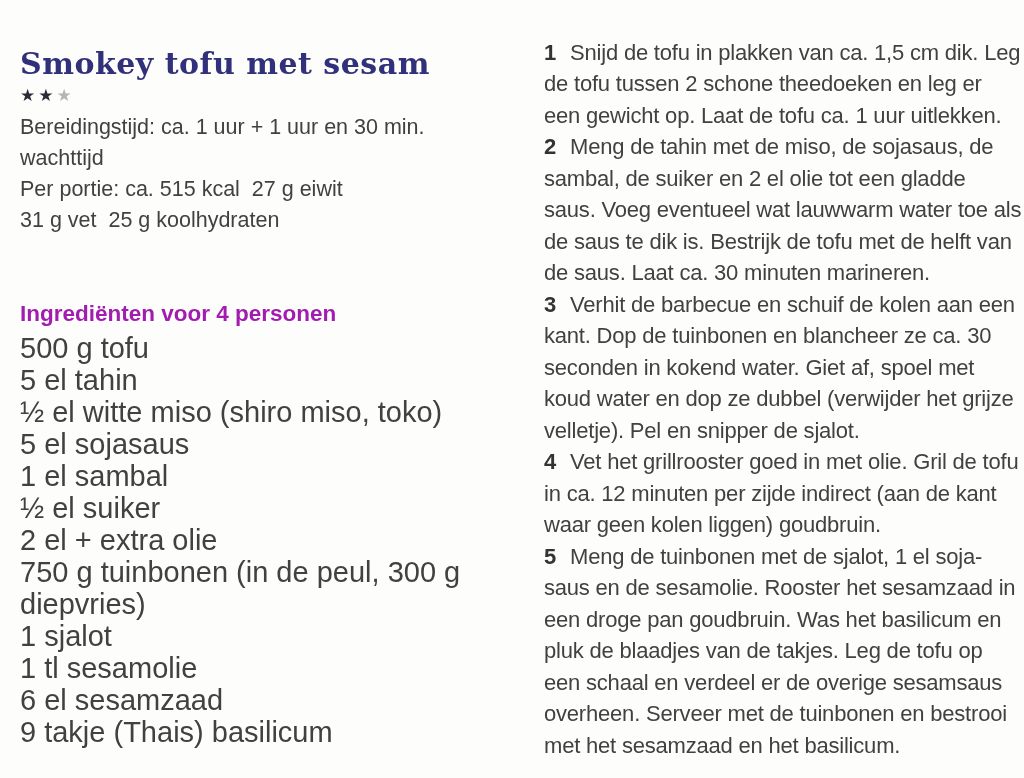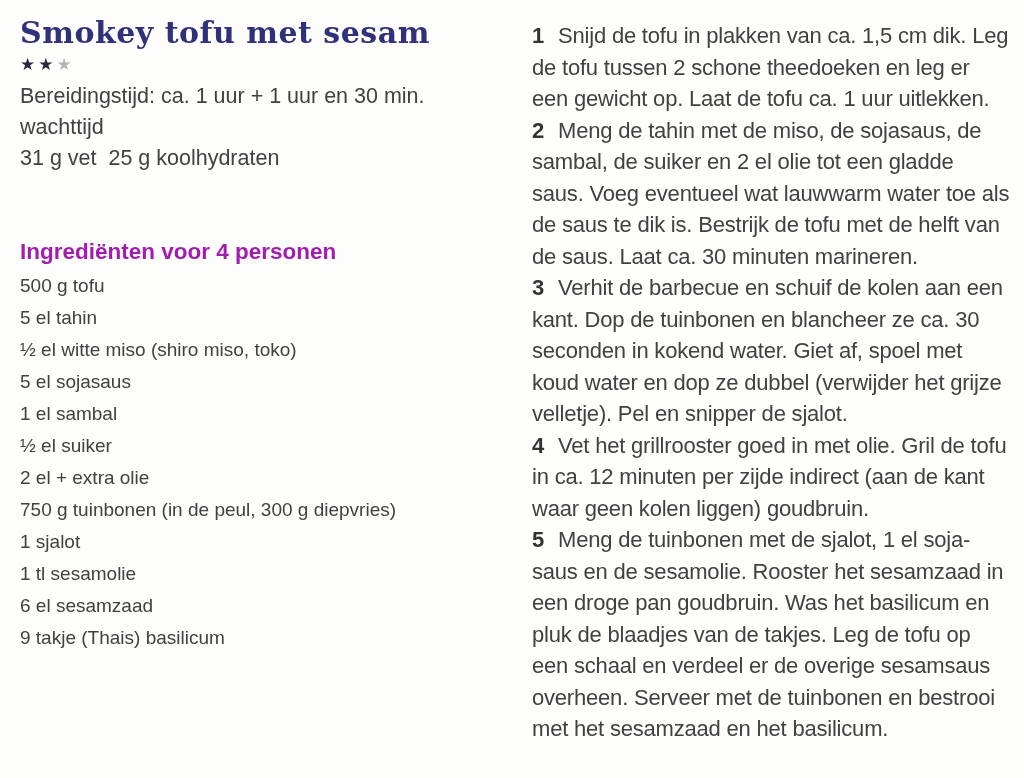--- a/index.html
+++ b/index.html
@@ -11,32 +11,34 @@
     font-family: "Liberation Sans", sans-serif;
     color: var(--body, #414141);
   }
   .page {
     box-sizing: border-box;
     width: 1024px;
     height: 778px;
     display: flex;
     gap: 26px;
     padding: 14px 12px 0 20px;
+    align-items: center;
   }
   .left-col {
     flex: none;
     width: 486px;
   }
   .right-col {
     flex: none;
     width: 478px;
     font-size: 22px;
     line-height: 31.5px;
     letter-spacing: -0.2px;
     padding-top: 6px;
+    margin-left: 12px;
   }
   .recipe-title {
     margin: 0;
     font-family: "DejaVu Serif", "Liberation Serif", serif;
     font-weight: bold;
     font-size: 30px;
     line-height: 38px;
     letter-spacing: 0.5px;
     color: var(--title, #30317a);
   }
@@ -58,21 +60,21 @@
     margin: 62px 0 0 0;
     font-size: 22.5px;
     line-height: 32px;
     font-weight: bold;
     color: #a21caf;
   }
   .ingredients-list {
     list-style: none;
     margin: 2px 0 0 0;
     padding: 0;
-    font-size: 19px;
+    font-size: 29px;
     line-height: 32px;
   }
   .step { margin: 0; }
   .step-number {
     font-weight: bold;
     color: #333;
     margin-right: 14px;
   }
 </style>
 </head>
@@ -83,20 +85,21 @@
   <div class="left-col">
 
     <h1 class="recipe-title">Smokey tofu met sesam</h1>
 
     <div class="stars">
       <span class="star-filled">★★</span><span class="star-empty">★</span>
     </div>
 
     <div class="meta">
       <div class="meta-line">Bereidingstijd: ca. 1 uur + 1 uur en 30 min. wachttijd</div>
+      <div class="meta-line">Per portie: ca. 515 kcal  27 g eiwit</div>
       <div class="meta-line">31 g vet  25 g koolhydraten</div>
     </div>
 
     <h2 class="ingredients-heading">Ingrediënten voor 4 personen</h2>
 
     <ul class="ingredients-list">
       <li>500 g tofu</li>
       <li>5 el tahin</li>
       <li>½ el witte miso (shiro miso, toko)</li>
       <li>5 el sojasaus</li>

